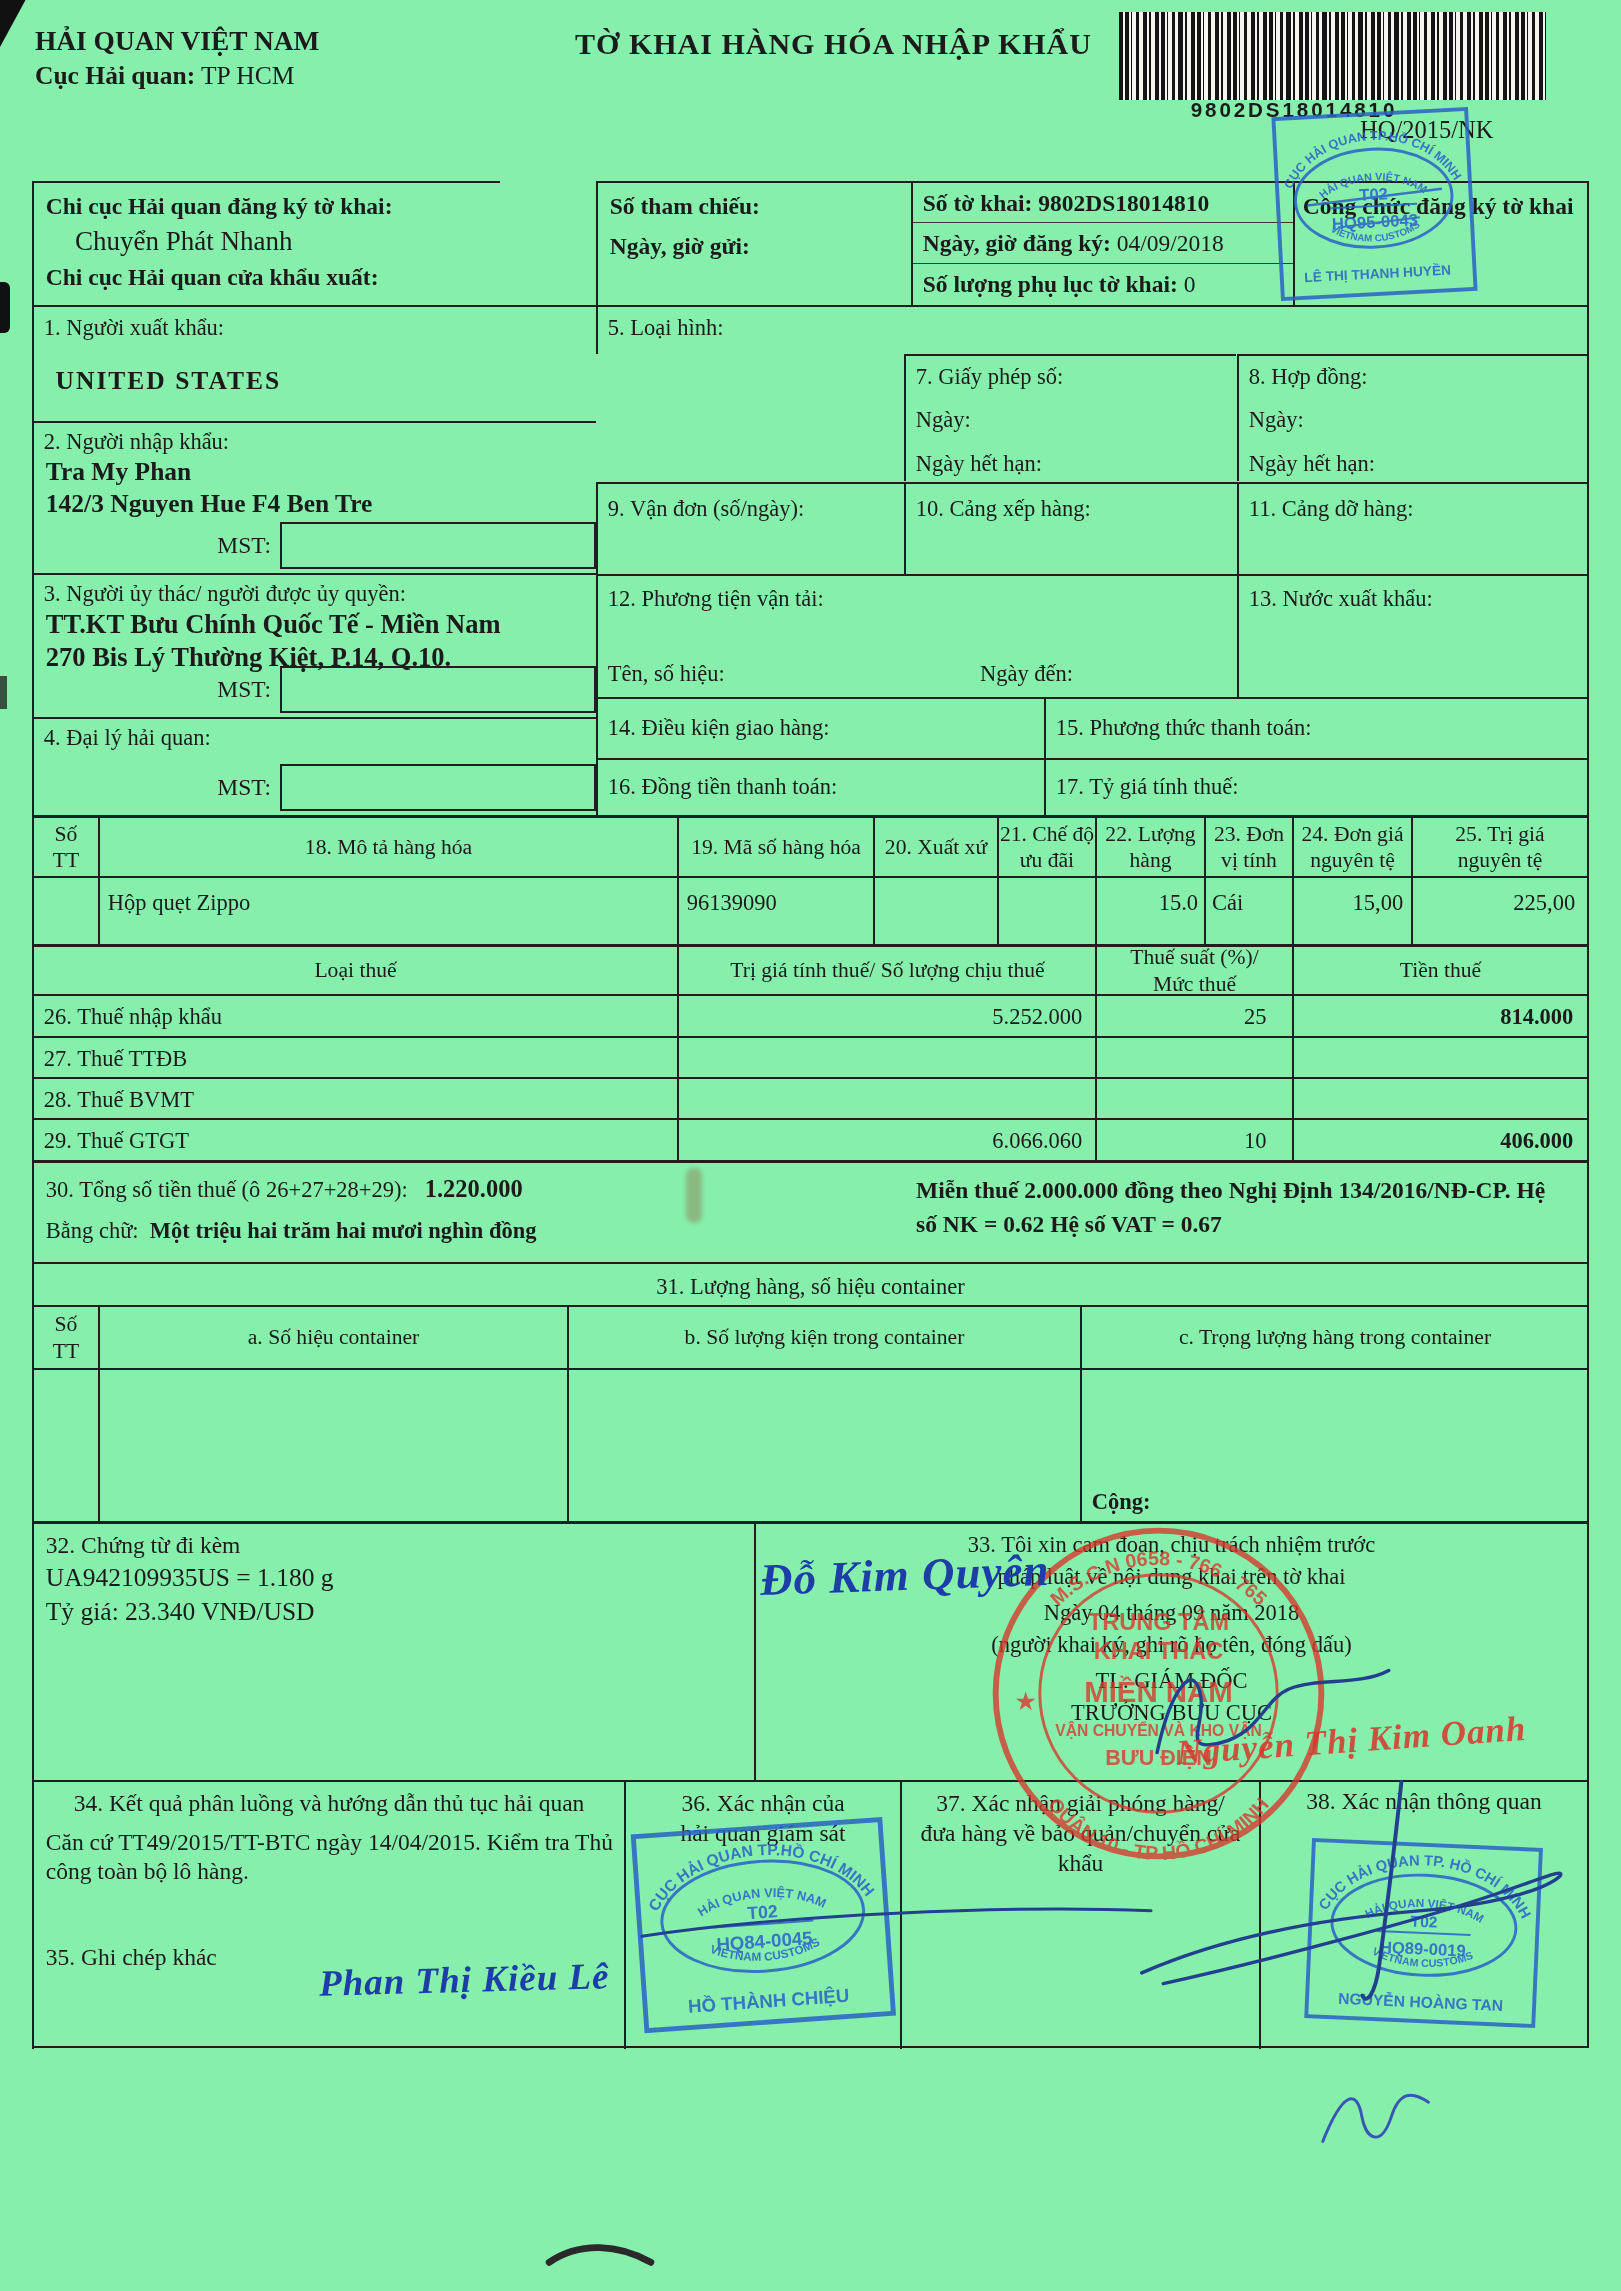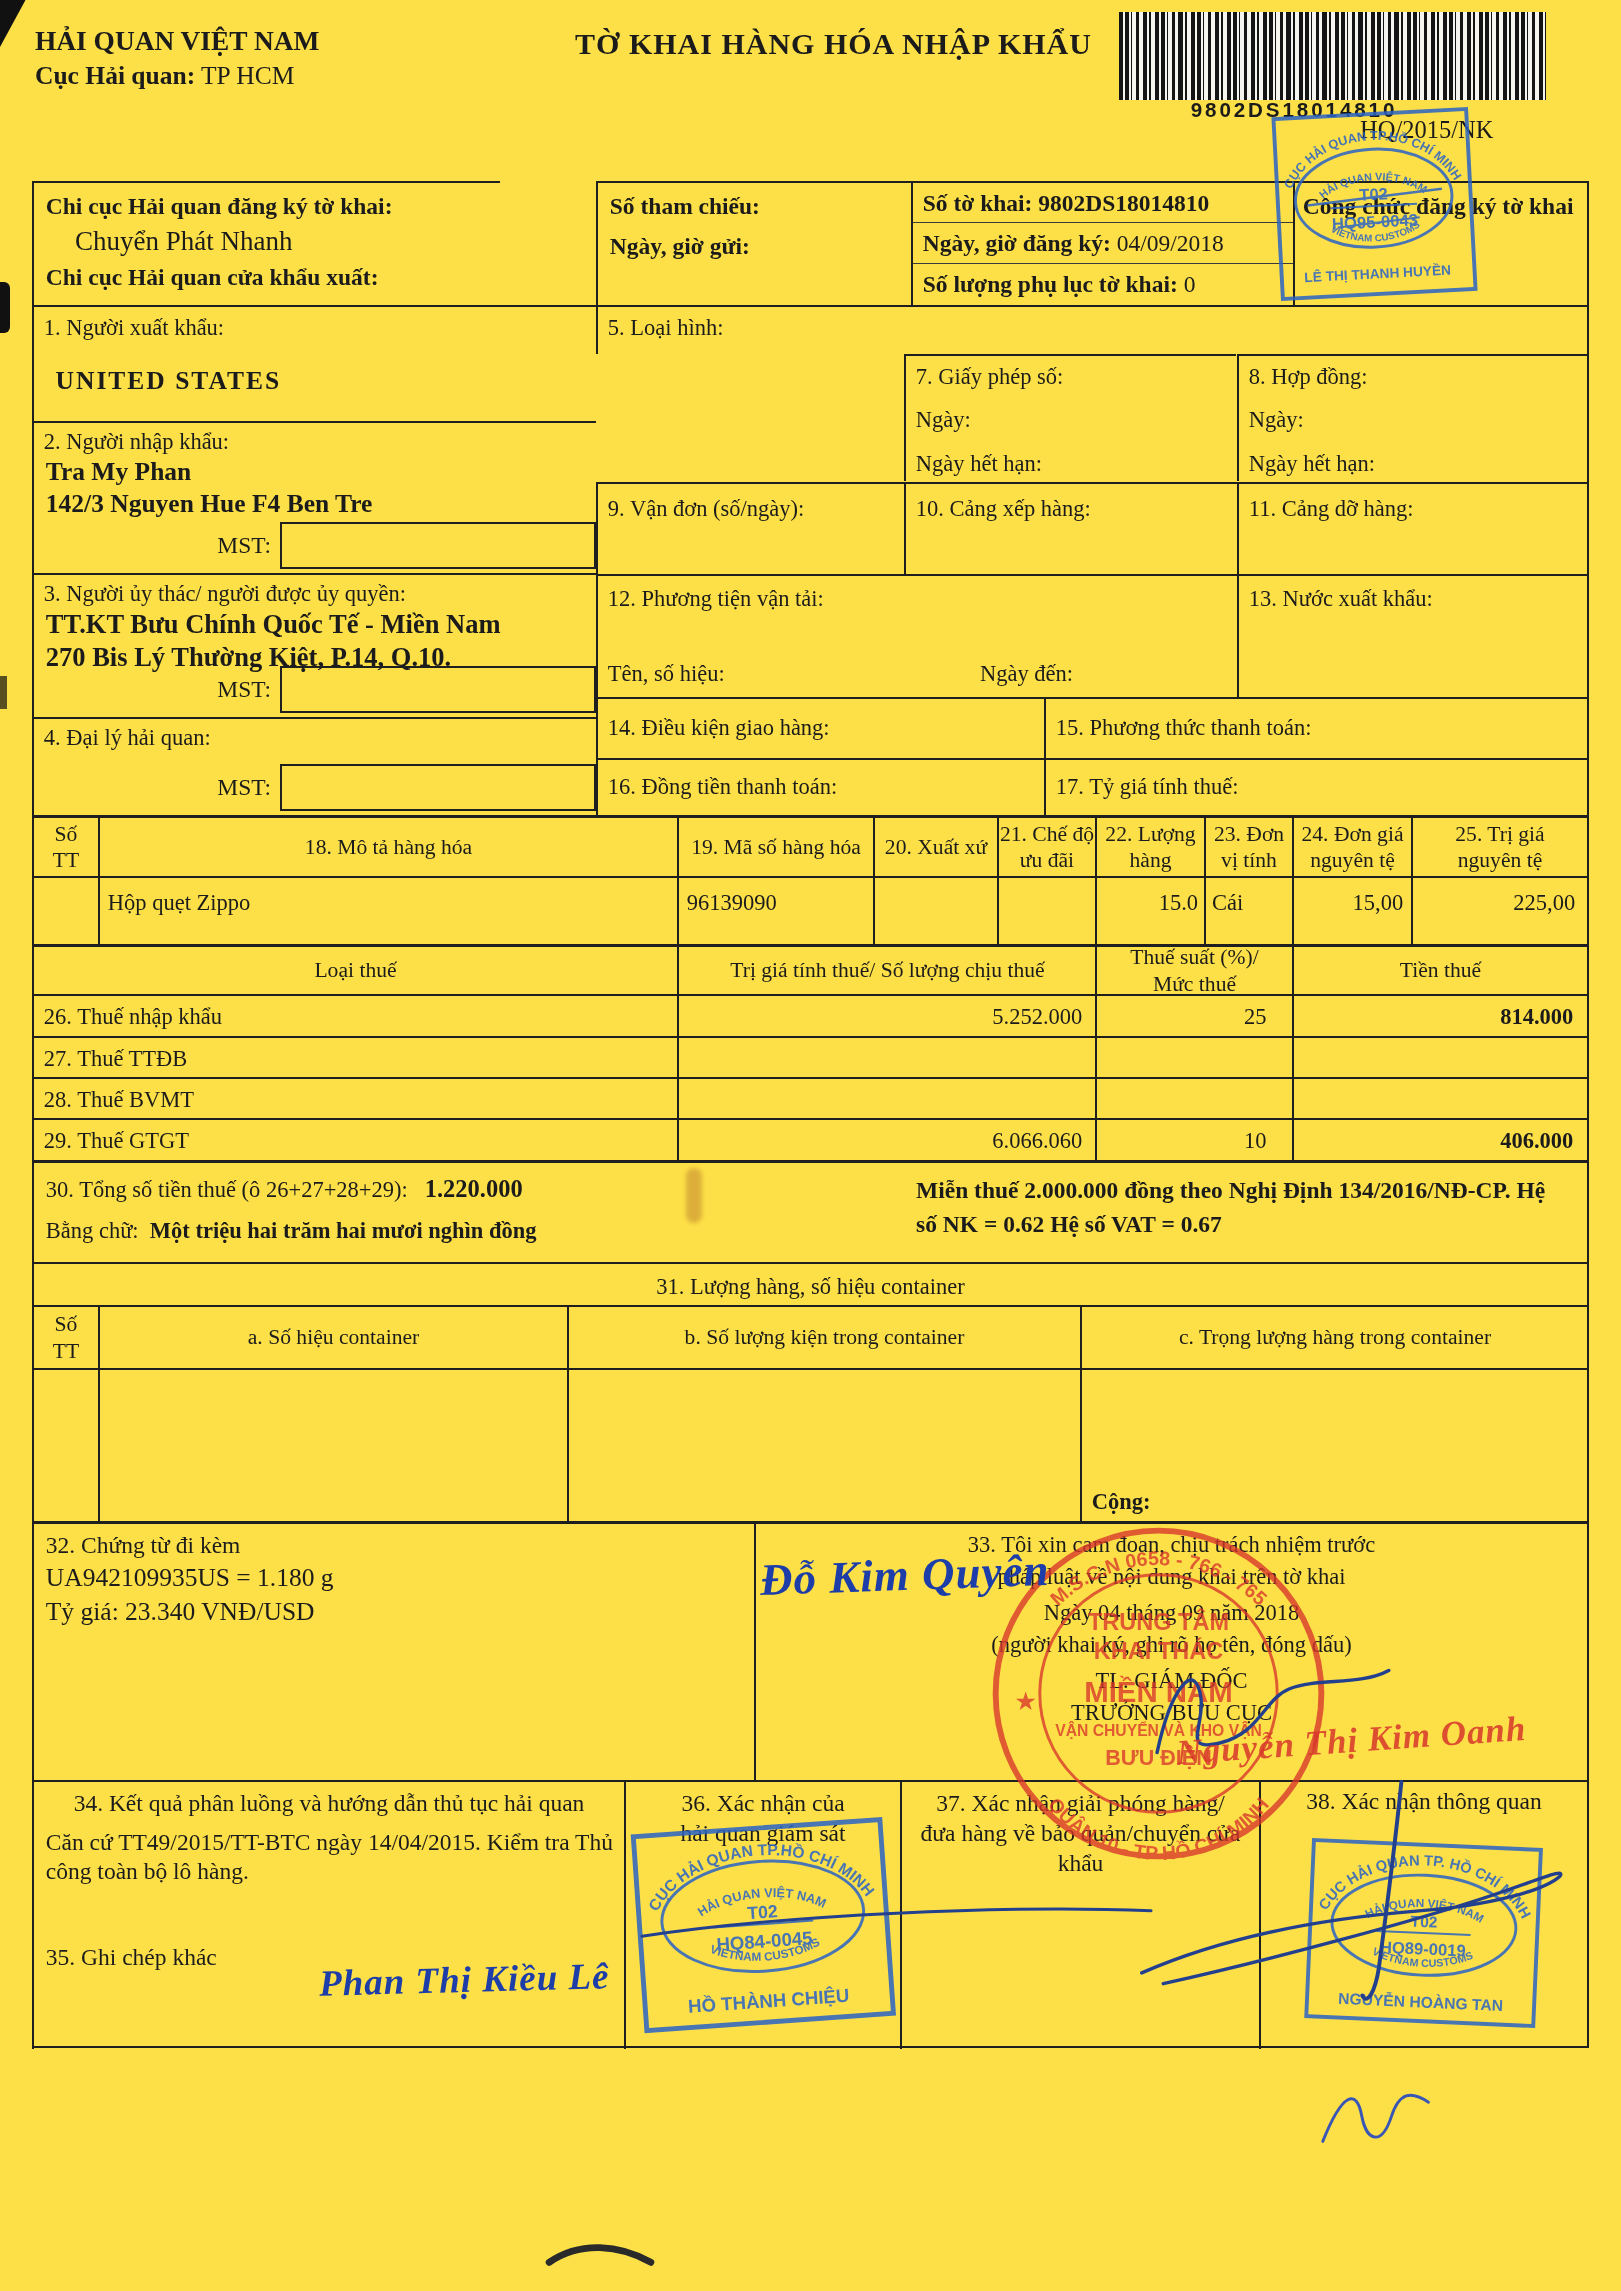--- a/index.html
+++ b/index.html
@@ -1,17 +1,17 @@
 <!DOCTYPE html>
 <html><head>
 <meta charset="utf-8">
 <style>
   html,body{margin:0;padding:0;}
   body{width:1621px;height:2292px;background:#e8e5de;font-family:"Liberation Serif","DejaVu Serif",serif;color:#1b1b1b;}
-  #page{position:relative;width:1621px;height:2292px;background:#fde047;overflow:hidden;}
+  #page{position:relative;width:1621px;height:2292px;background:#86efac;overflow:hidden;}
   .abs{position:absolute;}
   .cl{position:absolute;border-top:2px solid #1f1f1f;border-left:2px solid #1f1f1f;box-sizing:border-box;}
   .tt{border-top-width:3.9px;}   
   .mt{border-top-width:2.9px;}   
   .b{font-weight:bold;}
   .c{text-align:center;}
   .r{text-align:right;}
   .prewrap{white-space:pre-line;}
   .lbl{font-size:22.5px;}
   .hdrcell{display:flex;align-items:center;justify-content:center;text-align:center;font-size:21.6px;line-height:26.5px;}

